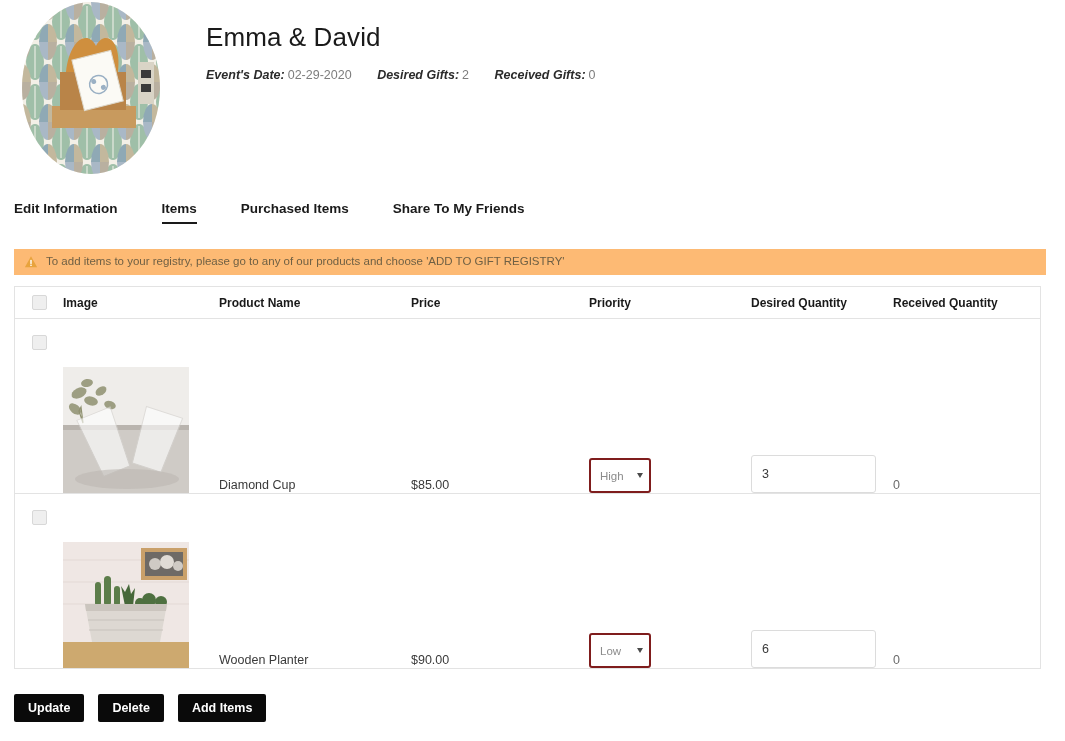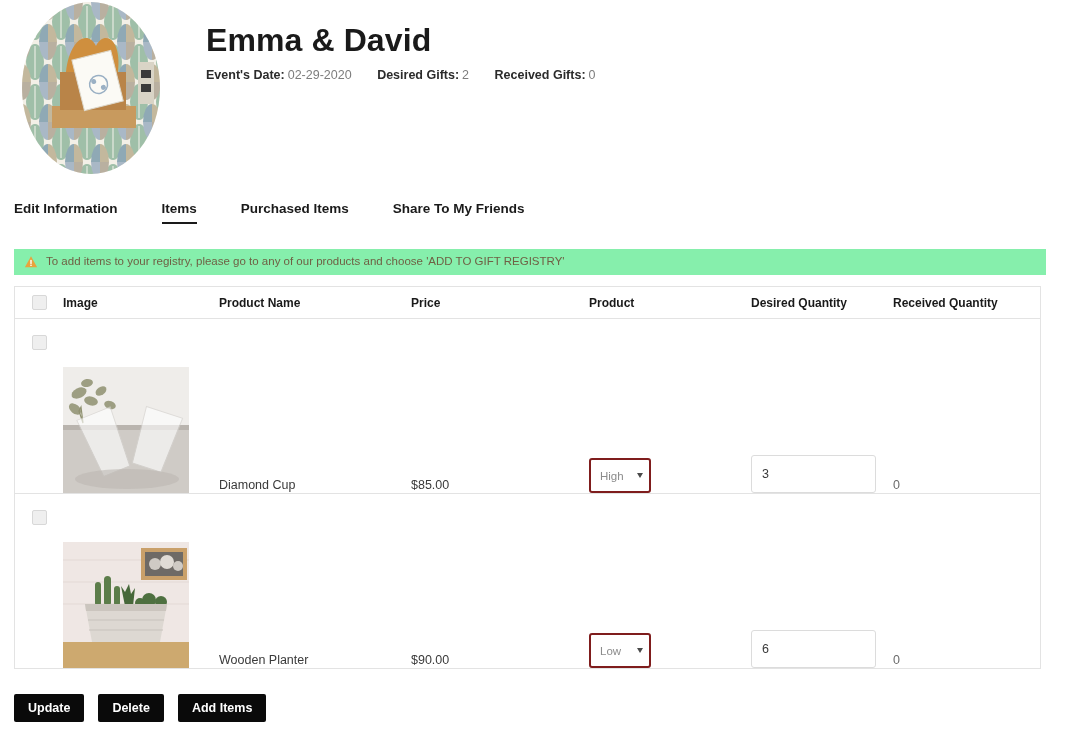--- a/index.html
+++ b/index.html
@@ -32,34 +32,34 @@
     border-radius: 50%;
     overflow: hidden;
     background: #efeadf;
   }
   .avatar svg { display: block; width: 100%; height: 100%; }
 
   .registry-title {
     position: absolute;
     left: 206px;
     top: 22px;
-    font-size: 32px;
-    font-weight: bold;
+    font-size: 26px;
+    font-weight: normal;
     color: #1a1a1a;
     letter-spacing: 0.1px;
   }
   .registry-meta {
     position: absolute;
     left: 206px;
     top: 68px;
     font-size: 12.5px;
     white-space: nowrap;
   }
   .meta-group { display: inline-block; margin-right: 22px; }
-  .meta-label { font-weight: bold; color: #2b2b2b; }
+  .meta-label { font-weight: bold; color: #2b2b2b; font-style: italic; }
   .meta-value { color: #7d7d7d; margin-left: 3px; }
 
   
   .tabs {
     position: absolute;
     left: 14px;
     top: 188px;
     display: flex;
     align-items: flex-start;
     margin-top: 13px;
@@ -85,21 +85,21 @@
     background: #1a1a1a;
   }
 
   
   .notice {
     position: absolute;
     left: 14px;
     top: 249px;
     width: 1032px;
     height: 26px;
-    background: #86efac;
+    background: #fdba74;
     display: flex;
     align-items: center;
     padding: 0 0 0 10px;
     box-sizing: border-box;
   }
   .notice-icon {
     width: 14px;
     height: 14px;
     margin-right: 8px;
     flex: none;
@@ -316,21 +316,21 @@
 
 <div class="items-table">
 
   <div class="row head-row">
     <div class="c-check">
       <span class="checkbox"></span>
     </div>
     <div class="c-image th">Image</div>
     <div class="c-name th">Product Name</div>
     <div class="c-price th">Price</div>
-    <div class="c-prio th">Product</div>
+    <div class="c-prio th">Priority</div>
     <div class="c-desq th">Desired Quantity</div>
     <div class="c-recq th">Received Quantity</div>
   </div>
 
   <div class="row item-row">
     <div class="c-check">
       <span class="checkbox"></span>
     </div>
     <div class="c-image">
       <div class="prod-thumb">

